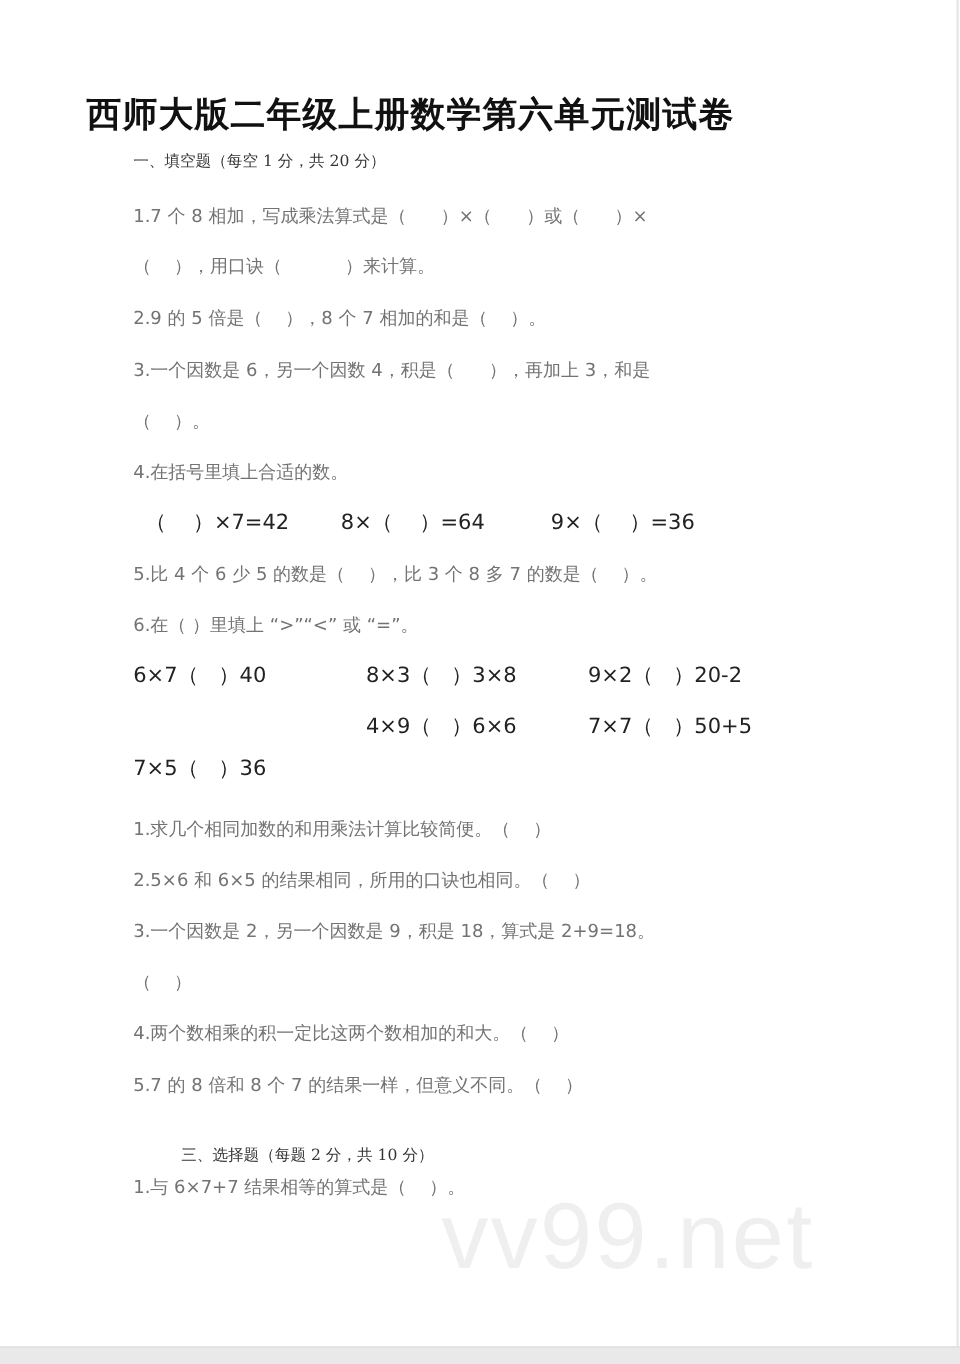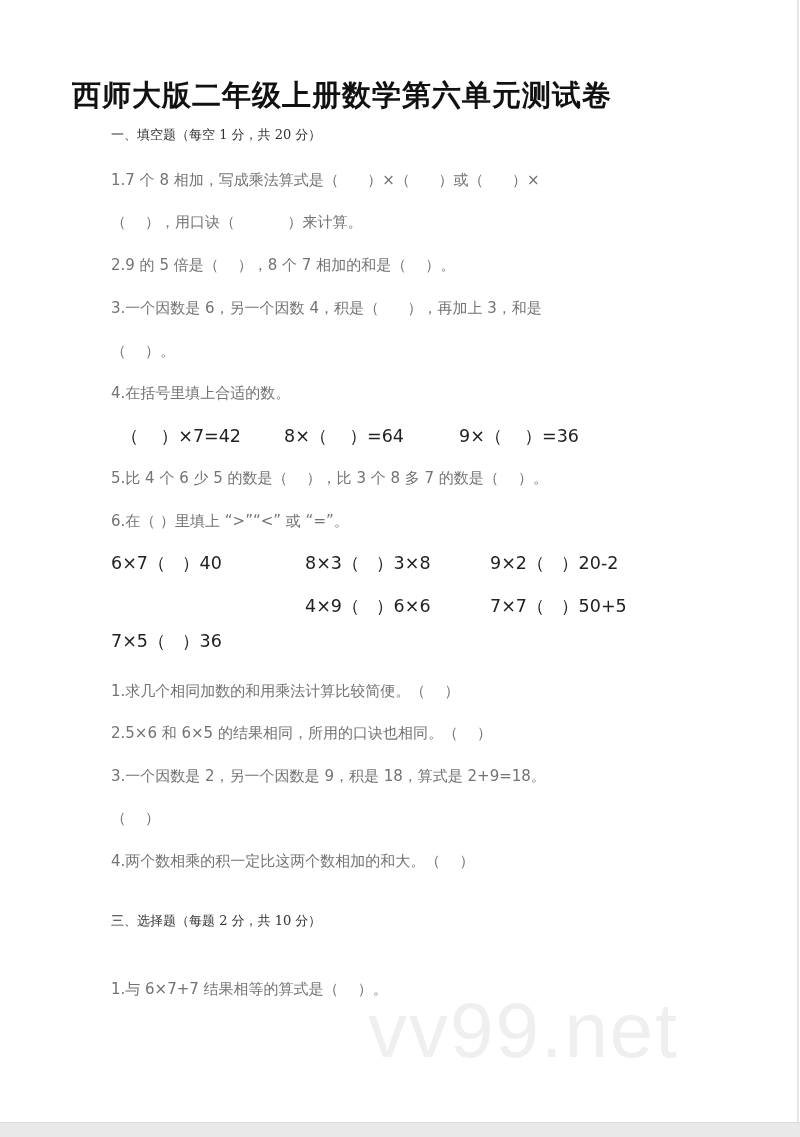--- a/index.html
+++ b/index.html
@@ -58,19 +58,20 @@
 
   <div class="cell" style="left:111px; top:594px;margin-top:35px;">7×5（   ）36</div>
   <div class="cell" style="left:305px; top:594px;">4×9（   ）6×6</div>
   <div class="cell" style="left:490px; top:594px;">7×7（   ）50+5</div>
 
   <div class="line" style="top:679px;">1.求几个相同加数的和用乘法计算比较简便。（    ）</div>
   <div class="line" style="top:721px;">2.5×6 和 6×5 的结果相同，所用的口诀也相同。（    ）</div>
   <div class="line" style="top:764px;">3.一个因数是 2，另一个因数是 9，积是 18，算式是 2+9=18。</div>
   <div class="line" style="top:806px;">（    ）</div>
   <div class="line" style="top:849px;">4.两个数相乘的积一定比这两个数相加的和大。（    ）</div>
+  <div class="line" style="top:892px;">5.7 的 8 倍和 8 个 7 的结果一样，但意义不同。（    ）</div>
 
-  <div class="line section" style="top:909px;">三、选择题（每题 2 分，共 10 分）</div>
+  <div class="line section" style="top:952px;margin-left:40px;">三、选择题（每题 2 分，共 10 分）</div>
   <div class="line" style="top:977px;">1.与 6×7+7 结果相等的算式是（    ）。</div>
 
   <div class="watermark">vv99.net</div>
 </div>
 <div class="bottom-strip"></div>
 
 </body></html>

